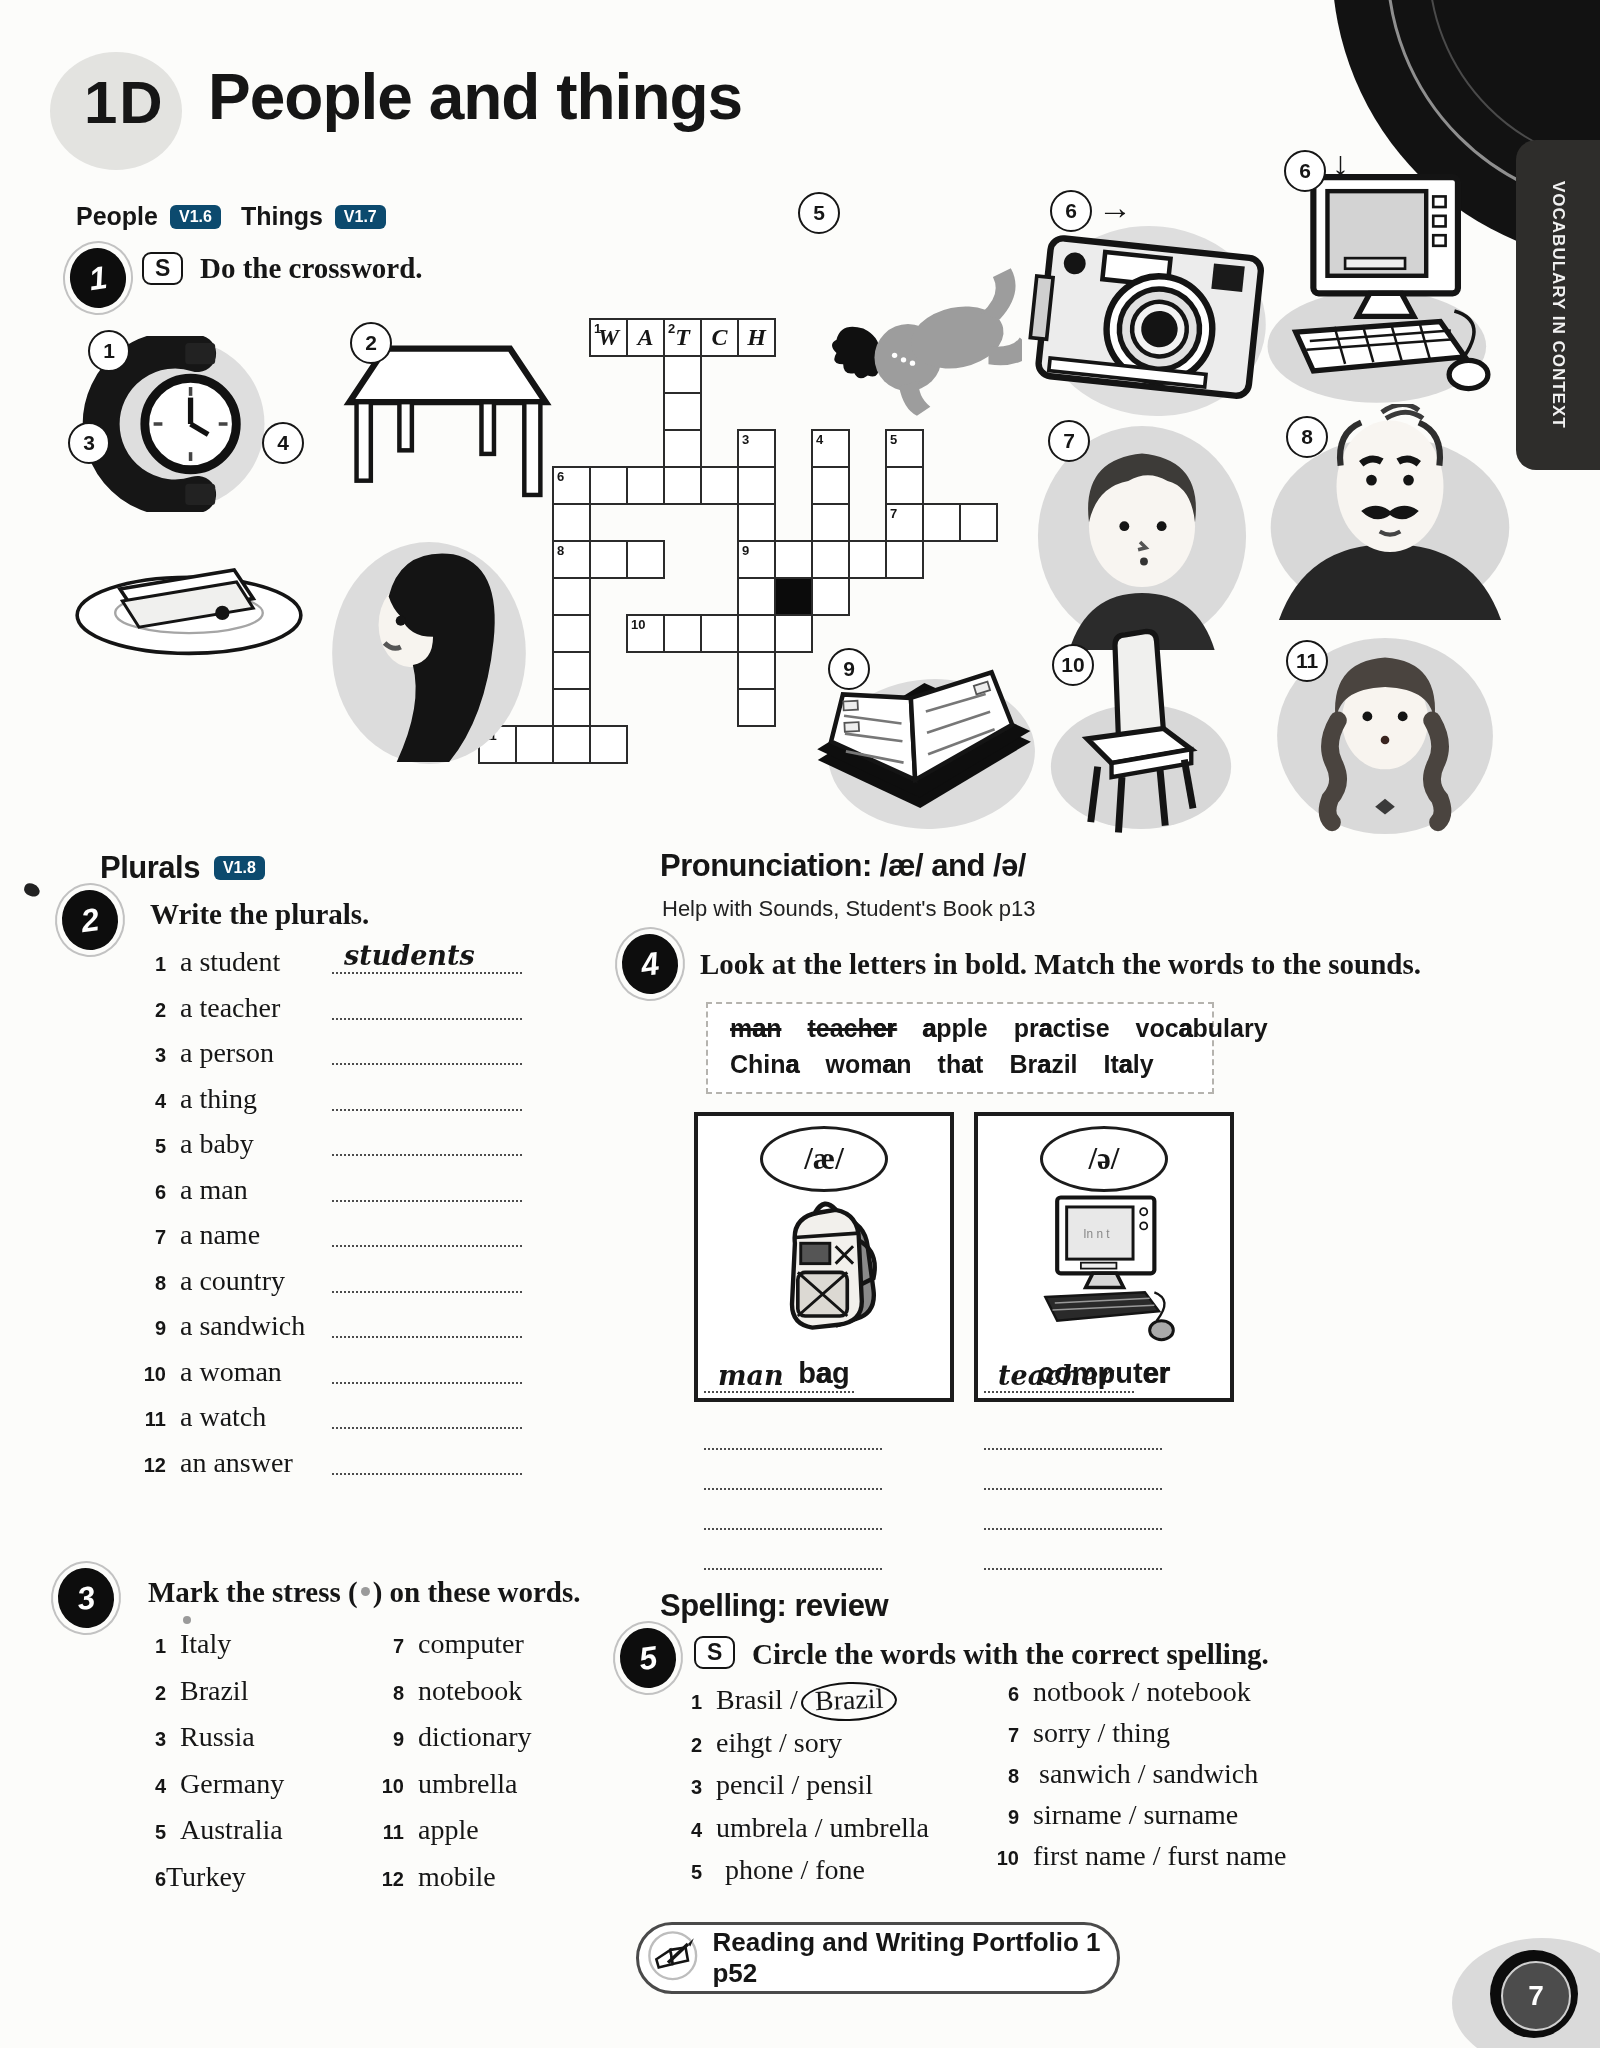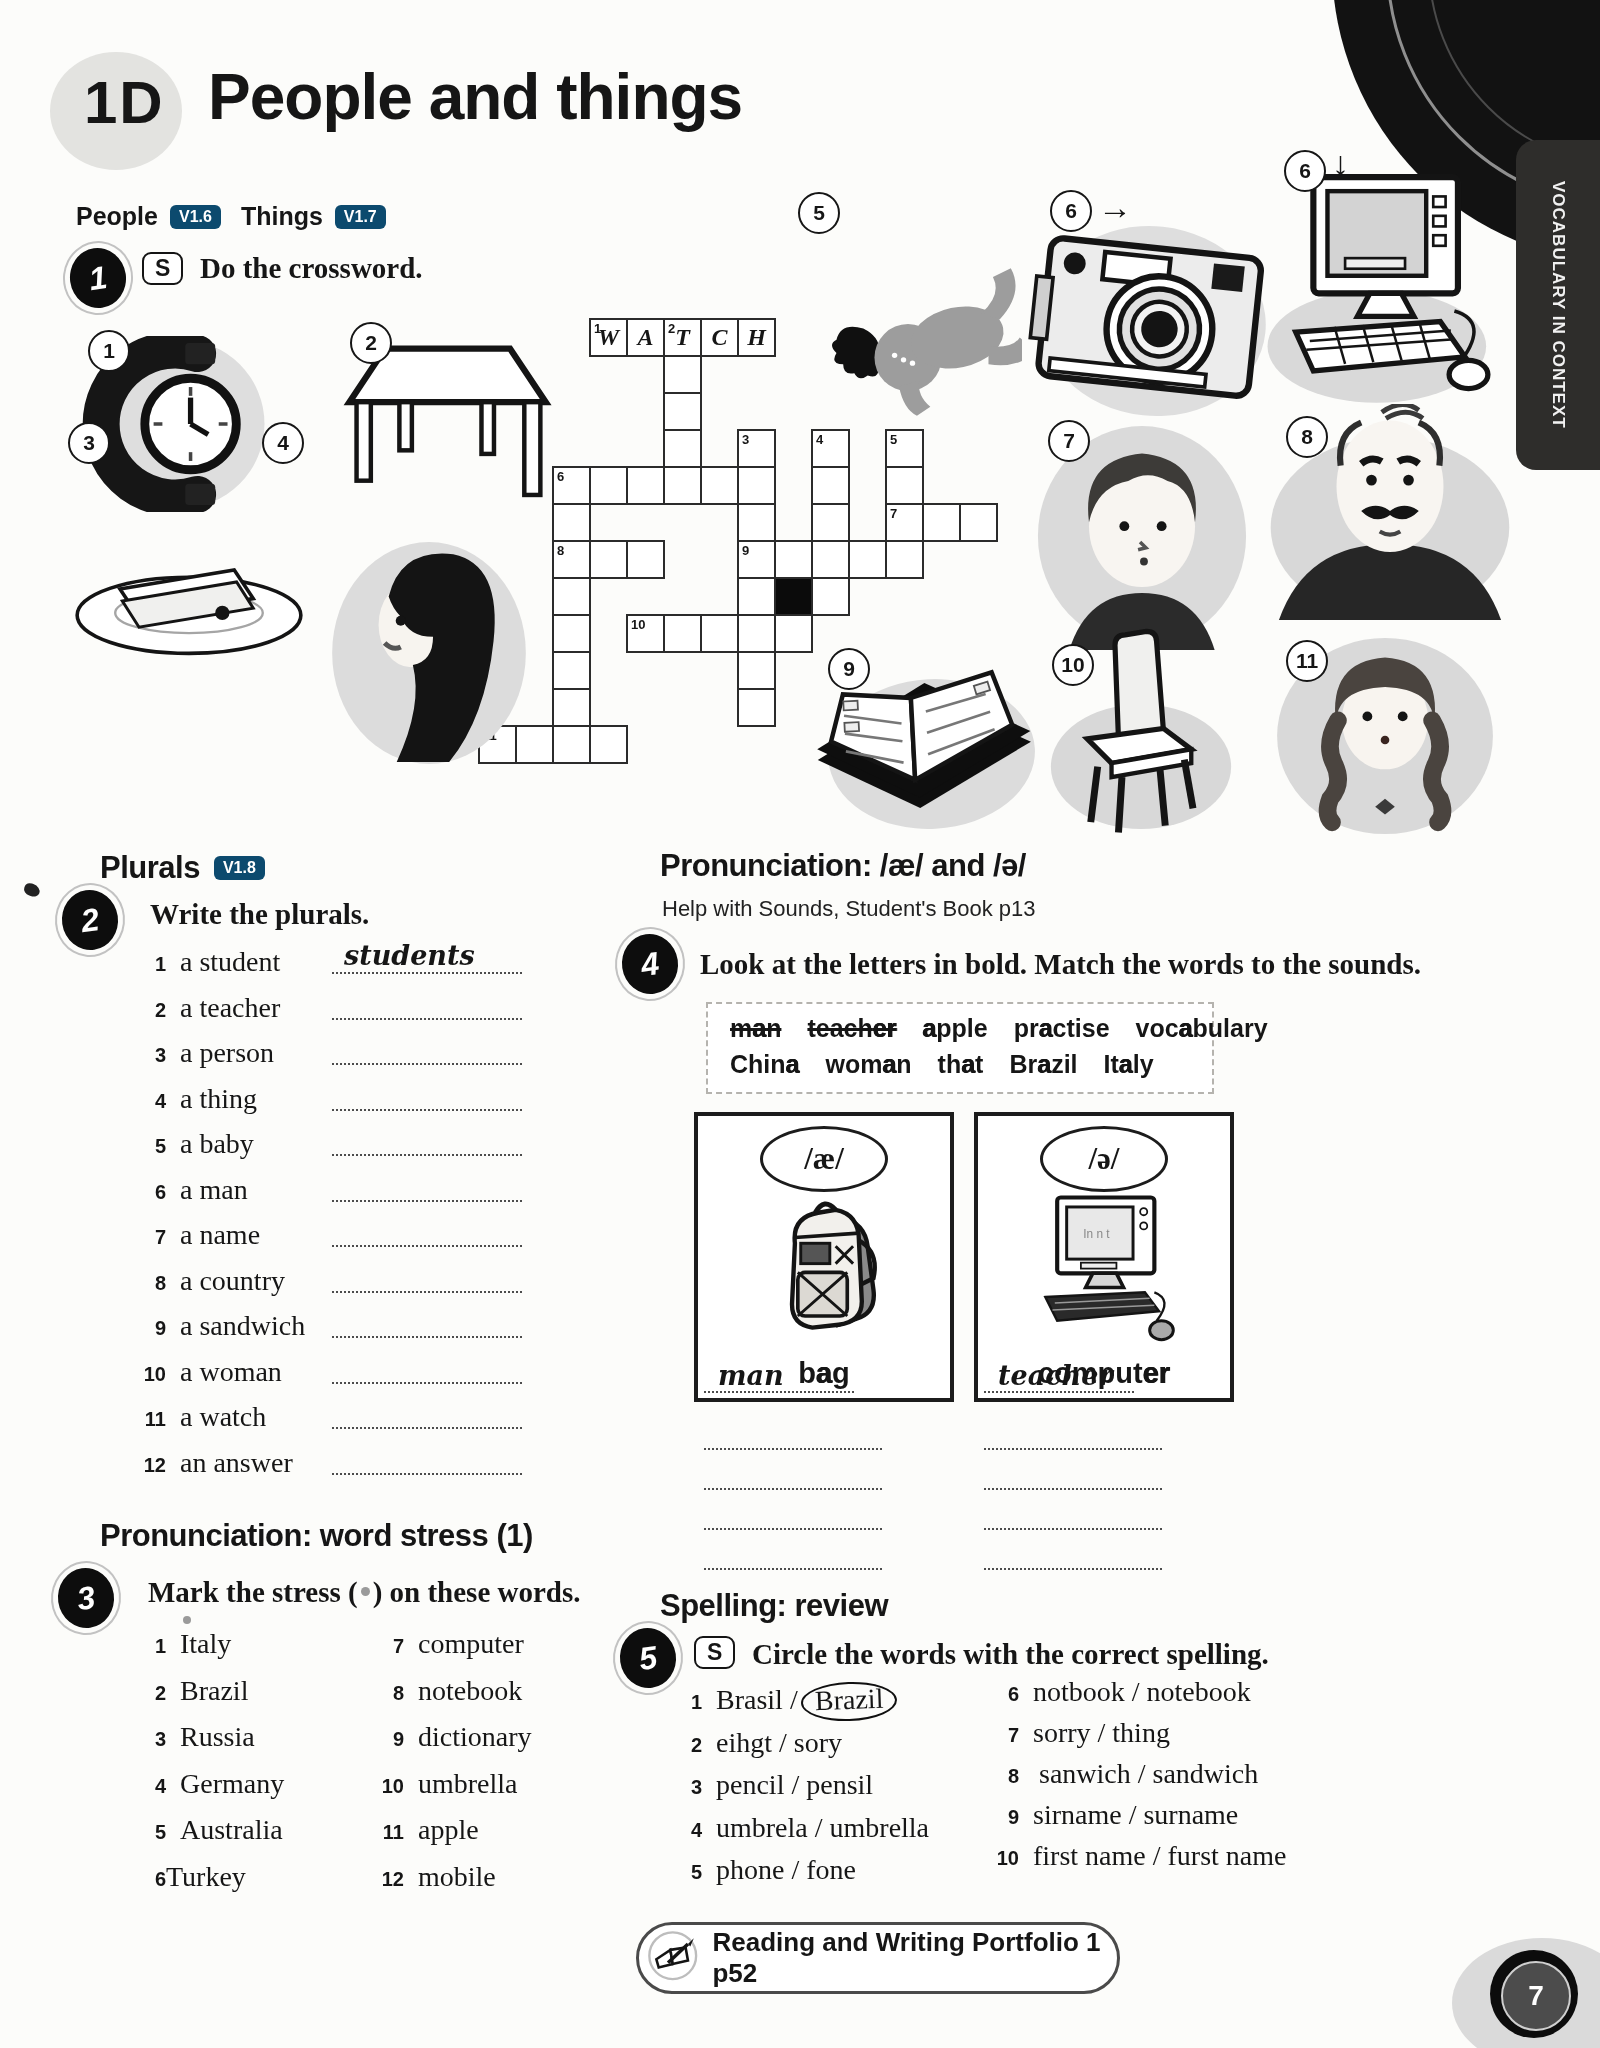--- a/index.html
+++ b/index.html
@@ -387,21 +387,20 @@
       <div style="position: absolute; left: 0px; top: 182px; width: 400px; height: 40px;"><span class="li-num">5</span><span class="li-text" style="margin-left:14px;">a baby</span><span class="dotline" style="position:absolute;left:200px;top:26px;width:190px;"></span></div>
       <div style="position: absolute; left: 0px; top: 227.5px; width: 400px; height: 40px;"><span class="li-num">6</span><span class="li-text" style="margin-left:14px;">a man</span><span class="dotline" style="position:absolute;left:200px;top:26px;width:190px;"></span></div>
       <div style="position: absolute; left: 0px; top: 273px; width: 400px; height: 40px;"><span class="li-num">7</span><span class="li-text" style="margin-left:14px;">a name</span><span class="dotline" style="position:absolute;left:200px;top:26px;width:190px;"></span></div>
       <div style="position: absolute; left: 0px; top: 318.5px; width: 400px; height: 40px;"><span class="li-num">8</span><span class="li-text" style="margin-left:14px;">a country</span><span class="dotline" style="position:absolute;left:200px;top:26px;width:190px;"></span></div>
       <div style="position: absolute; left: 0px; top: 364px; width: 400px; height: 40px;"><span class="li-num">9</span><span class="li-text" style="margin-left:14px;">a sandwich</span><span class="dotline" style="position:absolute;left:200px;top:26px;width:190px;"></span></div>
       <div style="position: absolute; left: 0px; top: 409.5px; width: 400px; height: 40px;"><span class="li-num">10</span><span class="li-text" style="margin-left:14px;">a woman</span><span class="dotline" style="position:absolute;left:200px;top:26px;width:190px;"></span></div>
       <div style="position: absolute; left: 0px; top: 455px; width: 400px; height: 40px;"><span class="li-num">11</span><span class="li-text" style="margin-left:14px;">a watch</span><span class="dotline" style="position:absolute;left:200px;top:26px;width:190px;"></span></div>
       <div style="position: absolute; left: 0px; top: 500.5px; width: 400px; height: 40px;"><span class="li-num">12</span><span class="li-text" style="margin-left:14px;">an answer</span><span class="dotline" style="position:absolute;left:200px;top:26px;width:190px;"></span></div>
     </div>
 
-  <span class="abs h-section" style="left:100px;top:1518px;">Pronunciation: word stress (1)</span>
   <div class="abs ex-oval" style="left:58px;top:1568px;">3</div>
   <span class="abs instr" style="left:148px;top:1576px;">
     <span>Mark the stress (</span><span style="display:inline-block;width:9px;height:9px;border-radius:50%;background:#9a9a9a;vertical-align:6px;margin:0 3px;"></span><span>) on these words.</span>
   </span>
   <div class="abs" id="stress-list" style="position: absolute; left: 132px; top: 1628px; width: 460px; height: 300px; text-decoration: underline;">
       <div style="position: absolute; left: 0px; top: 0px;"><span class="li-num">1</span><span class="li-text" style="margin-left:14px;position:relative;"><span style="position:absolute;left:3px;top:-12px;width:8px;height:8px;border-radius:50%;background:#9a9a9a;"></span>Italy</span></div>
       <div style="position: absolute; left: 0px; top: 46.5px;"><span class="li-num">2</span><span class="li-text" style="margin-left:14px;position:relative;">Brazil</span></div>
       <div style="position: absolute; left: 0px; top: 93px;"><span class="li-num">3</span><span class="li-text" style="margin-left:14px;position:relative;">Russia</span></div>
       <div style="position: absolute; left: 0px; top: 139.5px;"><span class="li-num">4</span><span class="li-text" style="margin-left:14px;position:relative;">Germany</span></div>
       <div style="position: absolute; left: 0px; top: 186px;"><span class="li-num">5</span><span class="li-text" style="margin-left:14px;position:relative;">Australia</span></div>
@@ -488,21 +487,21 @@
 
   <span class="abs h-section" style="left:660px;top:1588px;">Spelling: review</span>
   <div class="abs ex-oval" style="left:620px;top:1628px;">5</div>
   <span class="abs sbadge" style="left:694px;top:1636px;">S</span>
   <span class="abs instr" style="left:752px;top:1638px;">Circle the words with the correct spelling.</span>
   <div class="abs" id="spelling-left" style="position: absolute; left: 668px; top: 1684px;">
       <div style="position: absolute; left: 0px; top: 0px; white-space: nowrap;"><span class="li-num">1</span><span class="sp-text" style="margin-left:14px;"><span>Brasil</span> / <span class="circled">Brazil</span></span></div>
       <div style="position: absolute; left: 0px; top: 42.5px; white-space: nowrap;"><span class="li-num">2</span><span class="sp-text" style="margin-left:14px;"><span>eihgt</span> / <span>sory</span></span></div>
       <div style="position: absolute; left: 0px; top: 85px; white-space: nowrap;"><span class="li-num">3</span><span class="sp-text" style="margin-left:14px;"><span>pencil</span> / <span>pensil</span></span></div>
       <div style="position: absolute; left: 0px; top: 127.5px; white-space: nowrap;"><span class="li-num">4</span><span class="sp-text" style="margin-left:14px;"><span>umbrela</span> / <span>umbrella</span></span></div>
-      <div style="position: absolute; left: 0px; top: 170px; white-space: nowrap;"><span class="li-num">5</span><span class="sp-text" style="margin-left:14px;"><span>phone</span> / <span>fone</span></span></div>
+      <div style="position: absolute; left: 0px; top: 170px; white-space: nowrap;"><span class="li-num">5</span><span class="sp-text" style="margin-left:23px;"><span>phone</span> / <span>fone</span></span></div>
     </div>
   <div class="abs" id="spelling-right" style="position: absolute; left: 985px; top: 1676px;">
       <div style="position: absolute; left: 0px; top: 0px; white-space: nowrap;"><span class="li-num">6</span><span class="sp-text" style="margin-left:14px;"><span>notbook</span> / <span>notebook</span></span></div>
       <div style="position: absolute; left: 0px; top: 41px; white-space: nowrap;"><span class="li-num">7</span><span class="sp-text" style="margin-left:14px;"><span>sorry</span> / <span>thing</span></span></div>
       <div style="position: absolute; left: 0px; top: 82px; white-space: nowrap;"><span class="li-num">8</span><span class="sp-text" style="margin-left:20px;"><span>sanwich</span> / <span>sandwich</span></span></div>
       <div style="position: absolute; left: 0px; top: 123px; white-space: nowrap;"><span class="li-num">9</span><span class="sp-text" style="margin-left:14px;"><span>sirname</span> / <span>surname</span></span></div>
       <div style="position: absolute; left: 0px; top: 164px; white-space: nowrap;"><span class="li-num">10</span><span class="sp-text" style="margin-left:14px;"><span>first name</span> / <span>furst name</span></span></div>
     </div>
 
   <div class="abs" id="portfolio">

